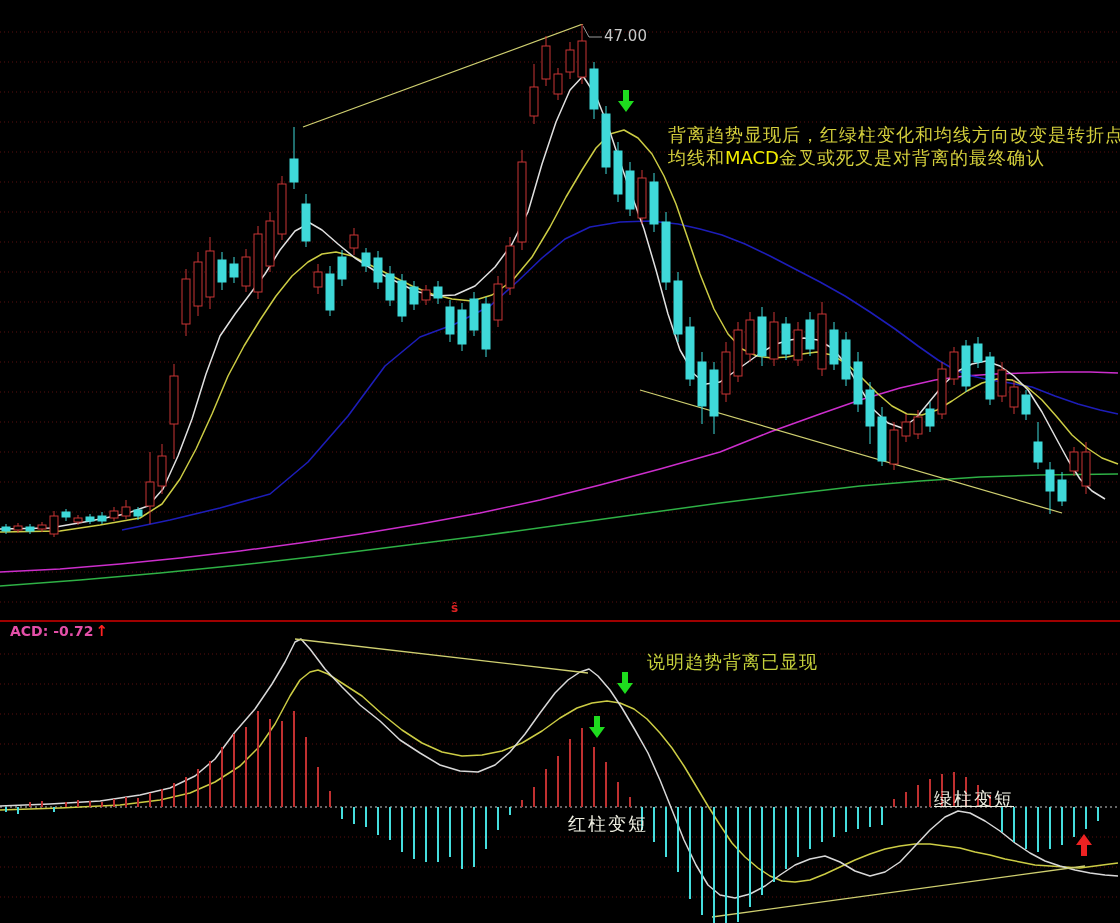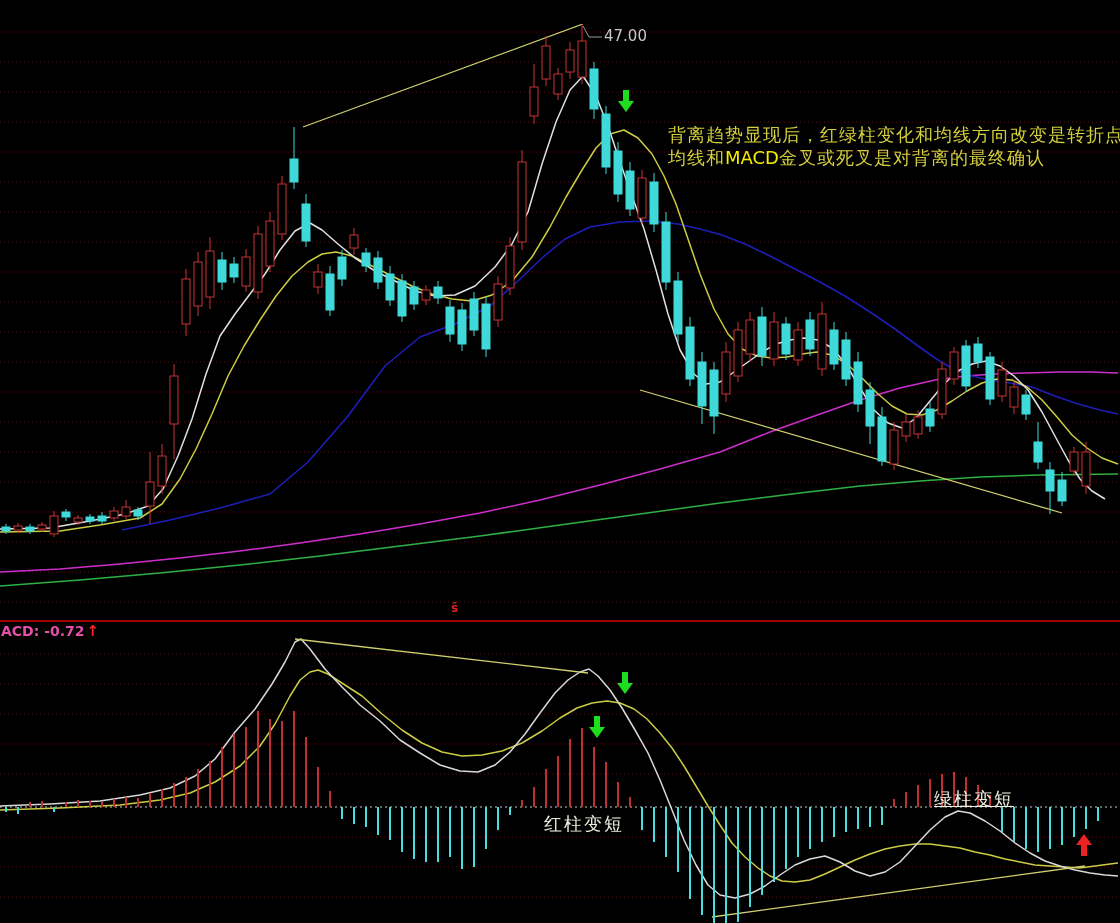--- a/index.html
+++ b/index.html
@@ -5,24 +5,24 @@
   html,body{margin:0;padding:0;background:#000;}
   .screen{position:relative;width:1120px;height:923px;background:#000;overflow:hidden;
           font-family:"DejaVu Sans",sans-serif;margin-top:24px;}
   svg{position:absolute;left:0;top:0;display:block;}
   .ov{position:absolute;white-space:nowrap;pointer-events:none;}
   .ann{font-size:18px;line-height:23px;letter-spacing:1px;}
   .ann1{left:668px;top:99px;color:#d4cf3c;}
   .ann2{left:647px;top:626px;color:#c7d23c;}
   .hl{color:#f2ee00;font-weight:normal;letter-spacing:0;}
   .note{font-size:18px;color:#eeeee0;letter-spacing:2px;}
-  .note-red{left:544px;top:788px;}
+  .note-red{left:568px;top:788px;}
   .note-green{left:934px;top:763px;text-decoration:underline;}
   .price-peak{left:604px;top:3px;color:#c8c8c8;font-size:15px;}
-  .macd-label{left:1px;top:598px;color:#e44fa8;font-size:14px;font-weight:bold;}
+  .macd-label{left:10px;top:598px;color:#e44fa8;font-size:14px;font-weight:bold;}
   .macd-label .up-arrow{color:#ff2222;font-size:15px;font-weight:bold;margin-left:2px;}
   .s-marker{left:451px;top:577px;color:#dd2222;font-size:12px;font-weight:bold;}
 </style>
 </head>
 <body>
 
 <div class="screen">
   <svg id="chart-svg" width="1120" height="923" viewBox="0 0 1120 923">
       <rect x="0" y="0" width="1120" height="923" fill="#000000"></rect>
       <g>
@@ -371,20 +371,21 @@
   <div class="ov s-marker">
     <span>ŝ</span>
   </div>
 
   <div class="ov ann ann1">
     <div><span>背离趋势显现后，红绿柱变化和均线方向改变是转折点</span></div>
     <div><span>均线和</span><span class="hl">MACD</span><span>金叉或死叉是对背离的最终确认</span></div>
   </div>
 
   <div class="ov ann ann2">
+    <div><span>说明趋势背离已显现</span></div>
   </div>
 
   <div class="ov note note-red">
     <span>红柱变短</span>
   </div>
 
   <div class="ov note note-green">
     <span>绿柱变短</span>
   </div>
 </div>

